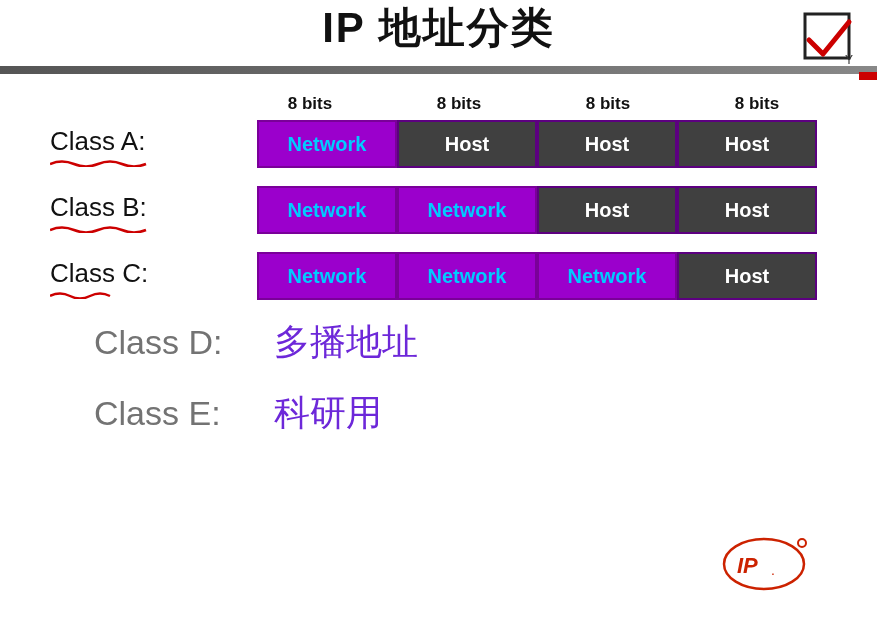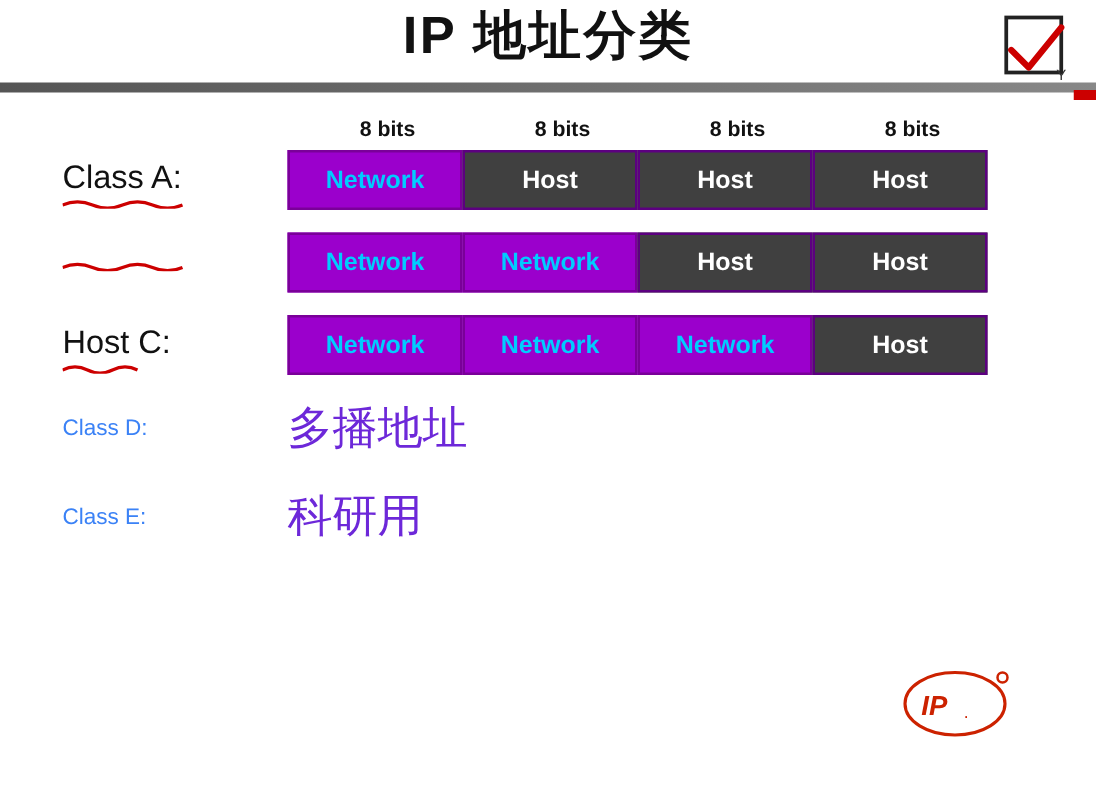--- a/index.html
+++ b/index.html
@@ -44,39 +44,40 @@
       width: 58px;
       height: 58px;
     }
 
     .content {
       padding: 20px 50px 0 50px;
     }
 
     .bits-row {
       display: flex;
-      justify-content: flex-start;
+      justify-content: space-between;
       margin-left: 190px;
       margin-bottom: 6px;
       gap: 0;
     }
 
     .bit-label {
       width: 140px;
       text-align: center;
       font-size: 17px;
       font-weight: bold;
       color: #111;
     }
 
     .class-row {
       display: flex;
       align-items: center;
       margin-bottom: 18px;
       position: relative;
+      gap: 27px;
     }
 
     .class-label {
       width: 180px;
       font-size: 26px;
       color: #111;
       font-weight: normal;
       position: relative;
       padding-bottom: 6px;
     }
@@ -110,22 +111,23 @@
     }
 
     .class-d-row, .class-e-row {
       display: flex;
       align-items: center;
       margin-bottom: 22px;
     }
 
     .class-d-label, .class-e-label {
       width: 180px;
-      font-size: 18px;
-      color: #3b82f6;
+      font-size: 34px;
+      color: #737373;
+      margin-left: 44px;
     }
 
     .class-d-desc, .class-e-desc {
       font-size: 36px;
       color: #6d28d9;
     }
 
     
     .wavy-underline {
       position: absolute;
@@ -175,35 +177,36 @@
     <div class="segments">
       <div class="segment seg-network">Network</div>
       <div class="segment seg-host">Host</div>
       <div class="segment seg-host">Host</div>
       <div class="segment seg-host">Host</div>
     </div>
   </div>
 
   <div class="class-row">
     <div class="class-label">
+      <span>Class B:</span>
       <svg class="wavy-underline" width="100" height="8">
         <path d="M0,5 Q12,0 24,5 Q36,10 48,5 Q60,0 72,5 Q84,10 96,5" fill="none" stroke="#cc0000" stroke-width="2.5"></path>
       </svg>
     </div>
     <div class="segments">
       <div class="segment seg-network">Network</div>
       <div class="segment seg-network">Network</div>
       <div class="segment seg-host">Host</div>
       <div class="segment seg-host">Host</div>
     </div>
   </div>
 
   <div class="class-row">
     <div class="class-label">
-      <span>Host C:</span>
+      <span>Class C:</span>
       <svg class="wavy-underline" width="70" height="8">
         <path d="M0,5 Q10,0 20,5 Q30,10 40,5 Q50,0 60,5" fill="none" stroke="#cc0000" stroke-width="2.5"></path>
       </svg>
     </div>
     <div class="segments">
       <div class="segment seg-network">Network</div>
       <div class="segment seg-network">Network</div>
       <div class="segment seg-network">Network</div>
       <div class="segment seg-host">Host</div>
     </div>

